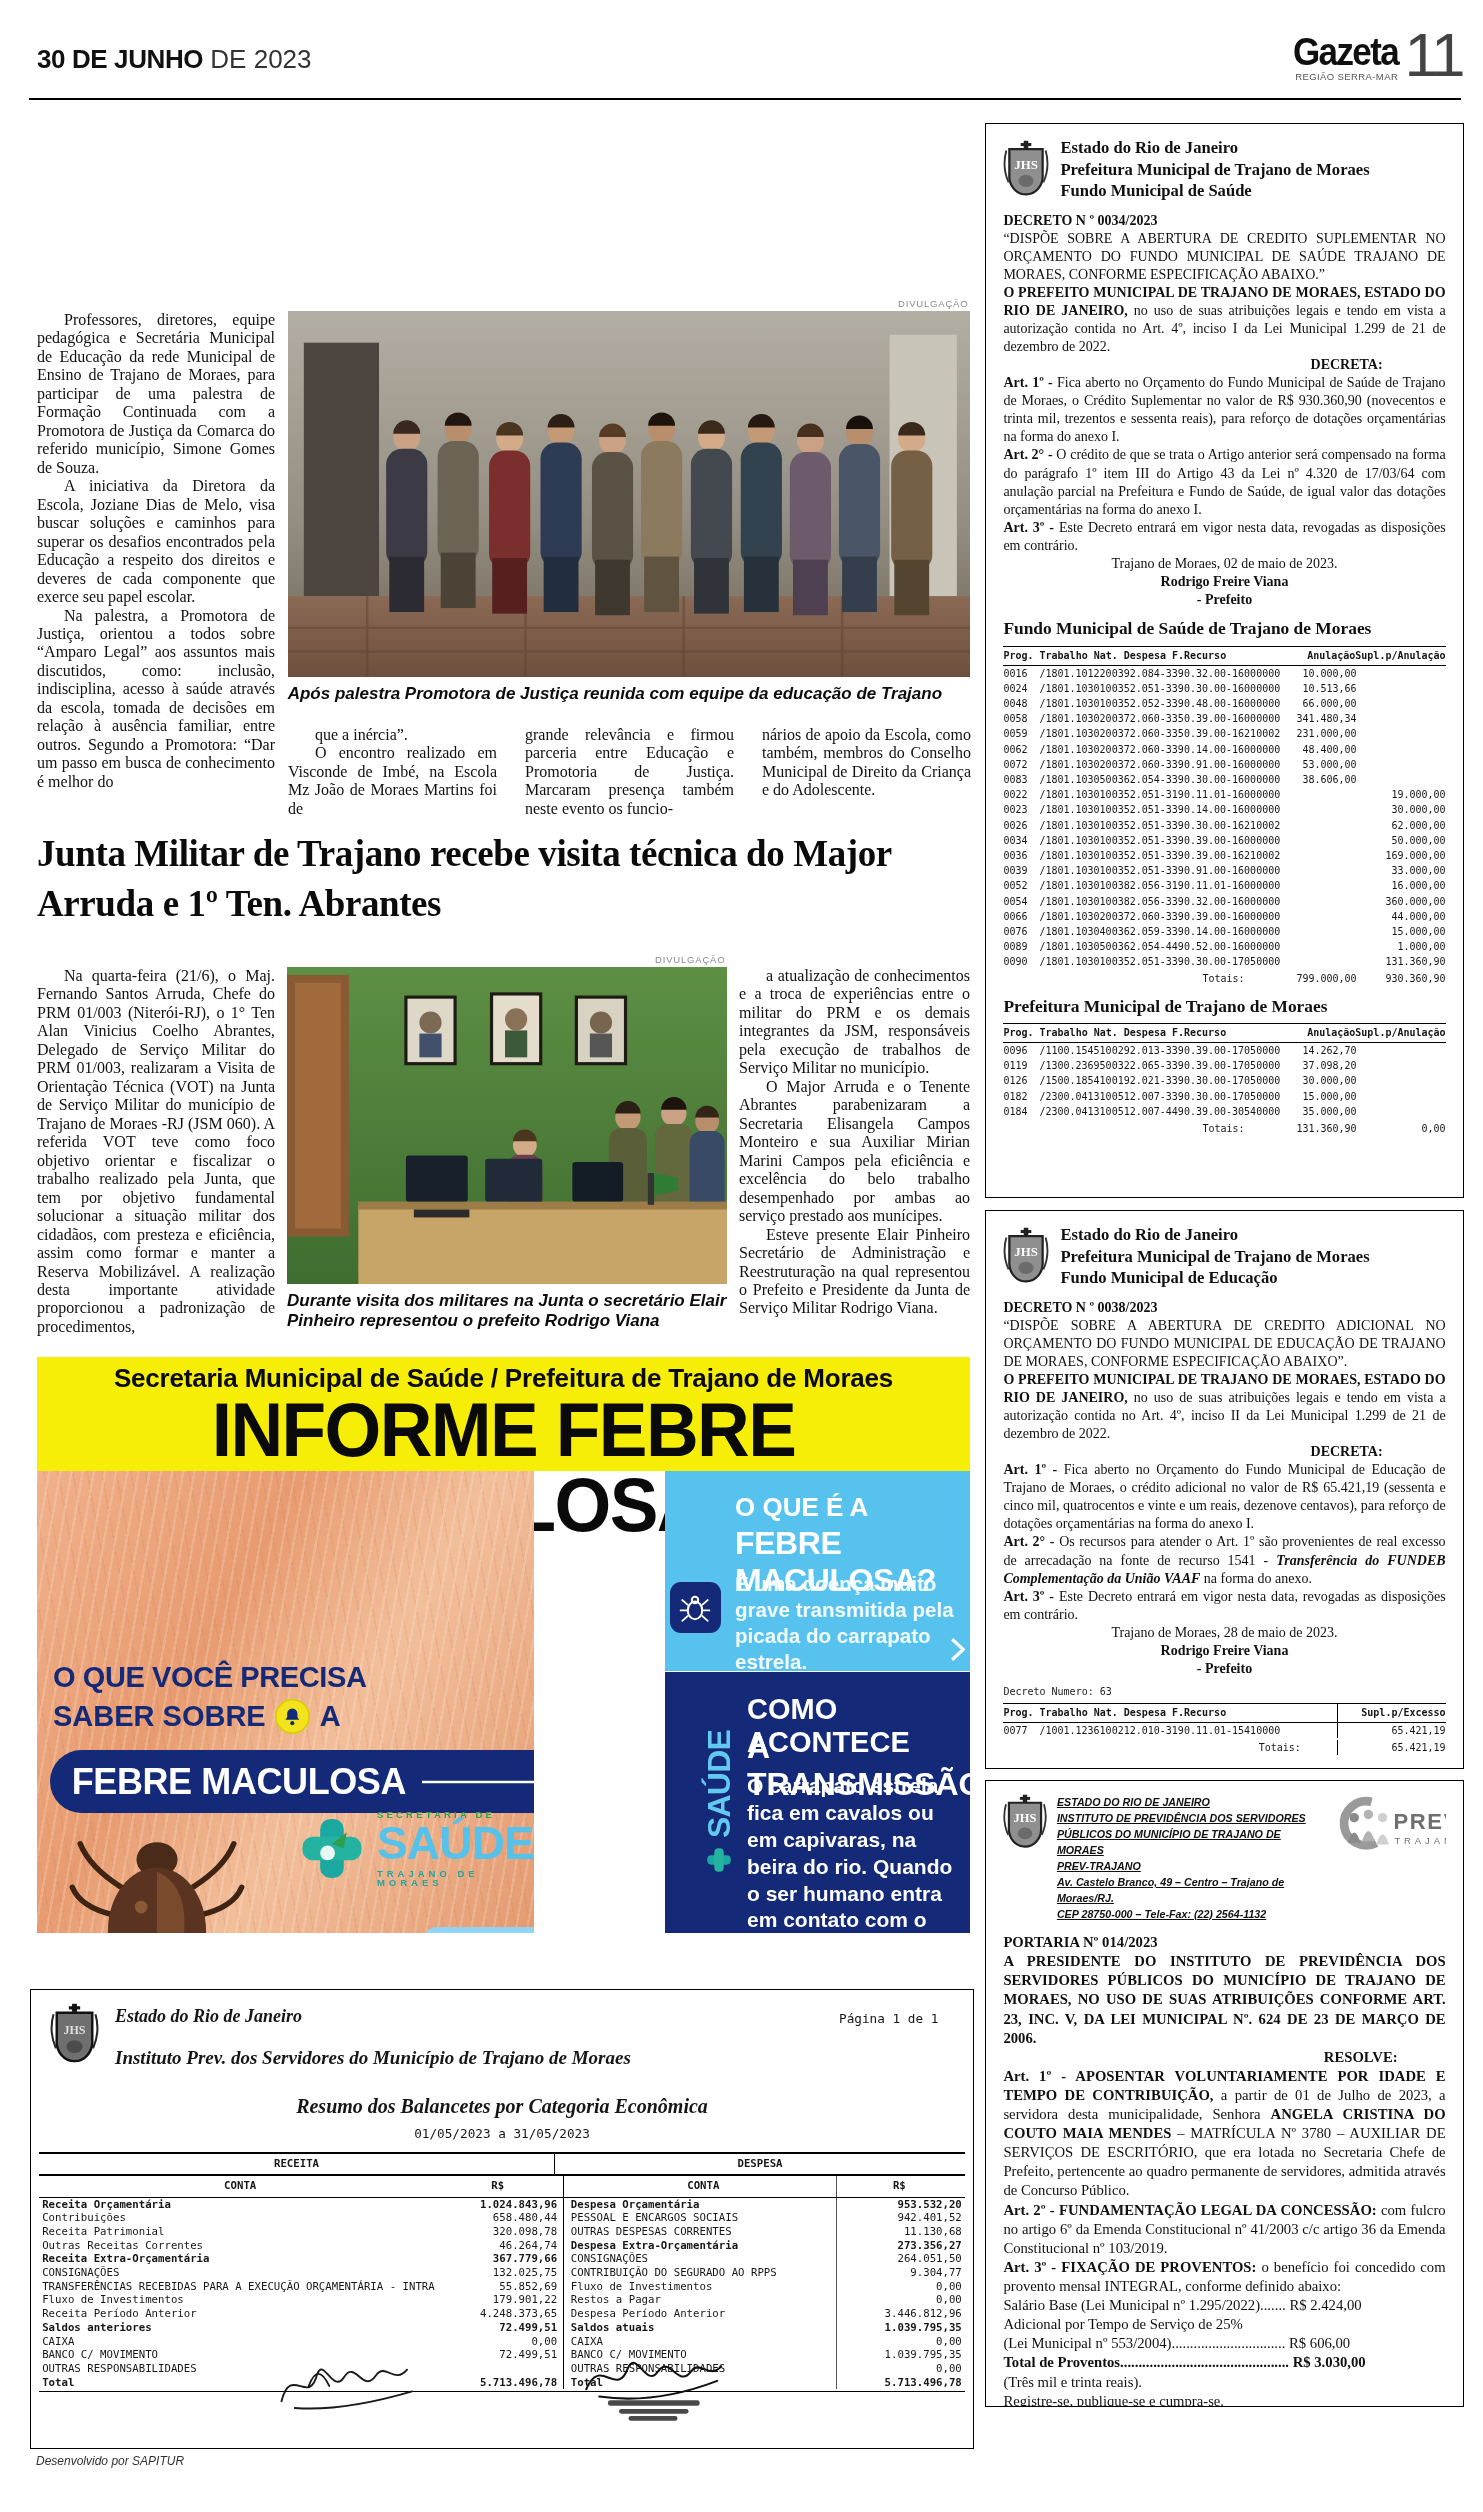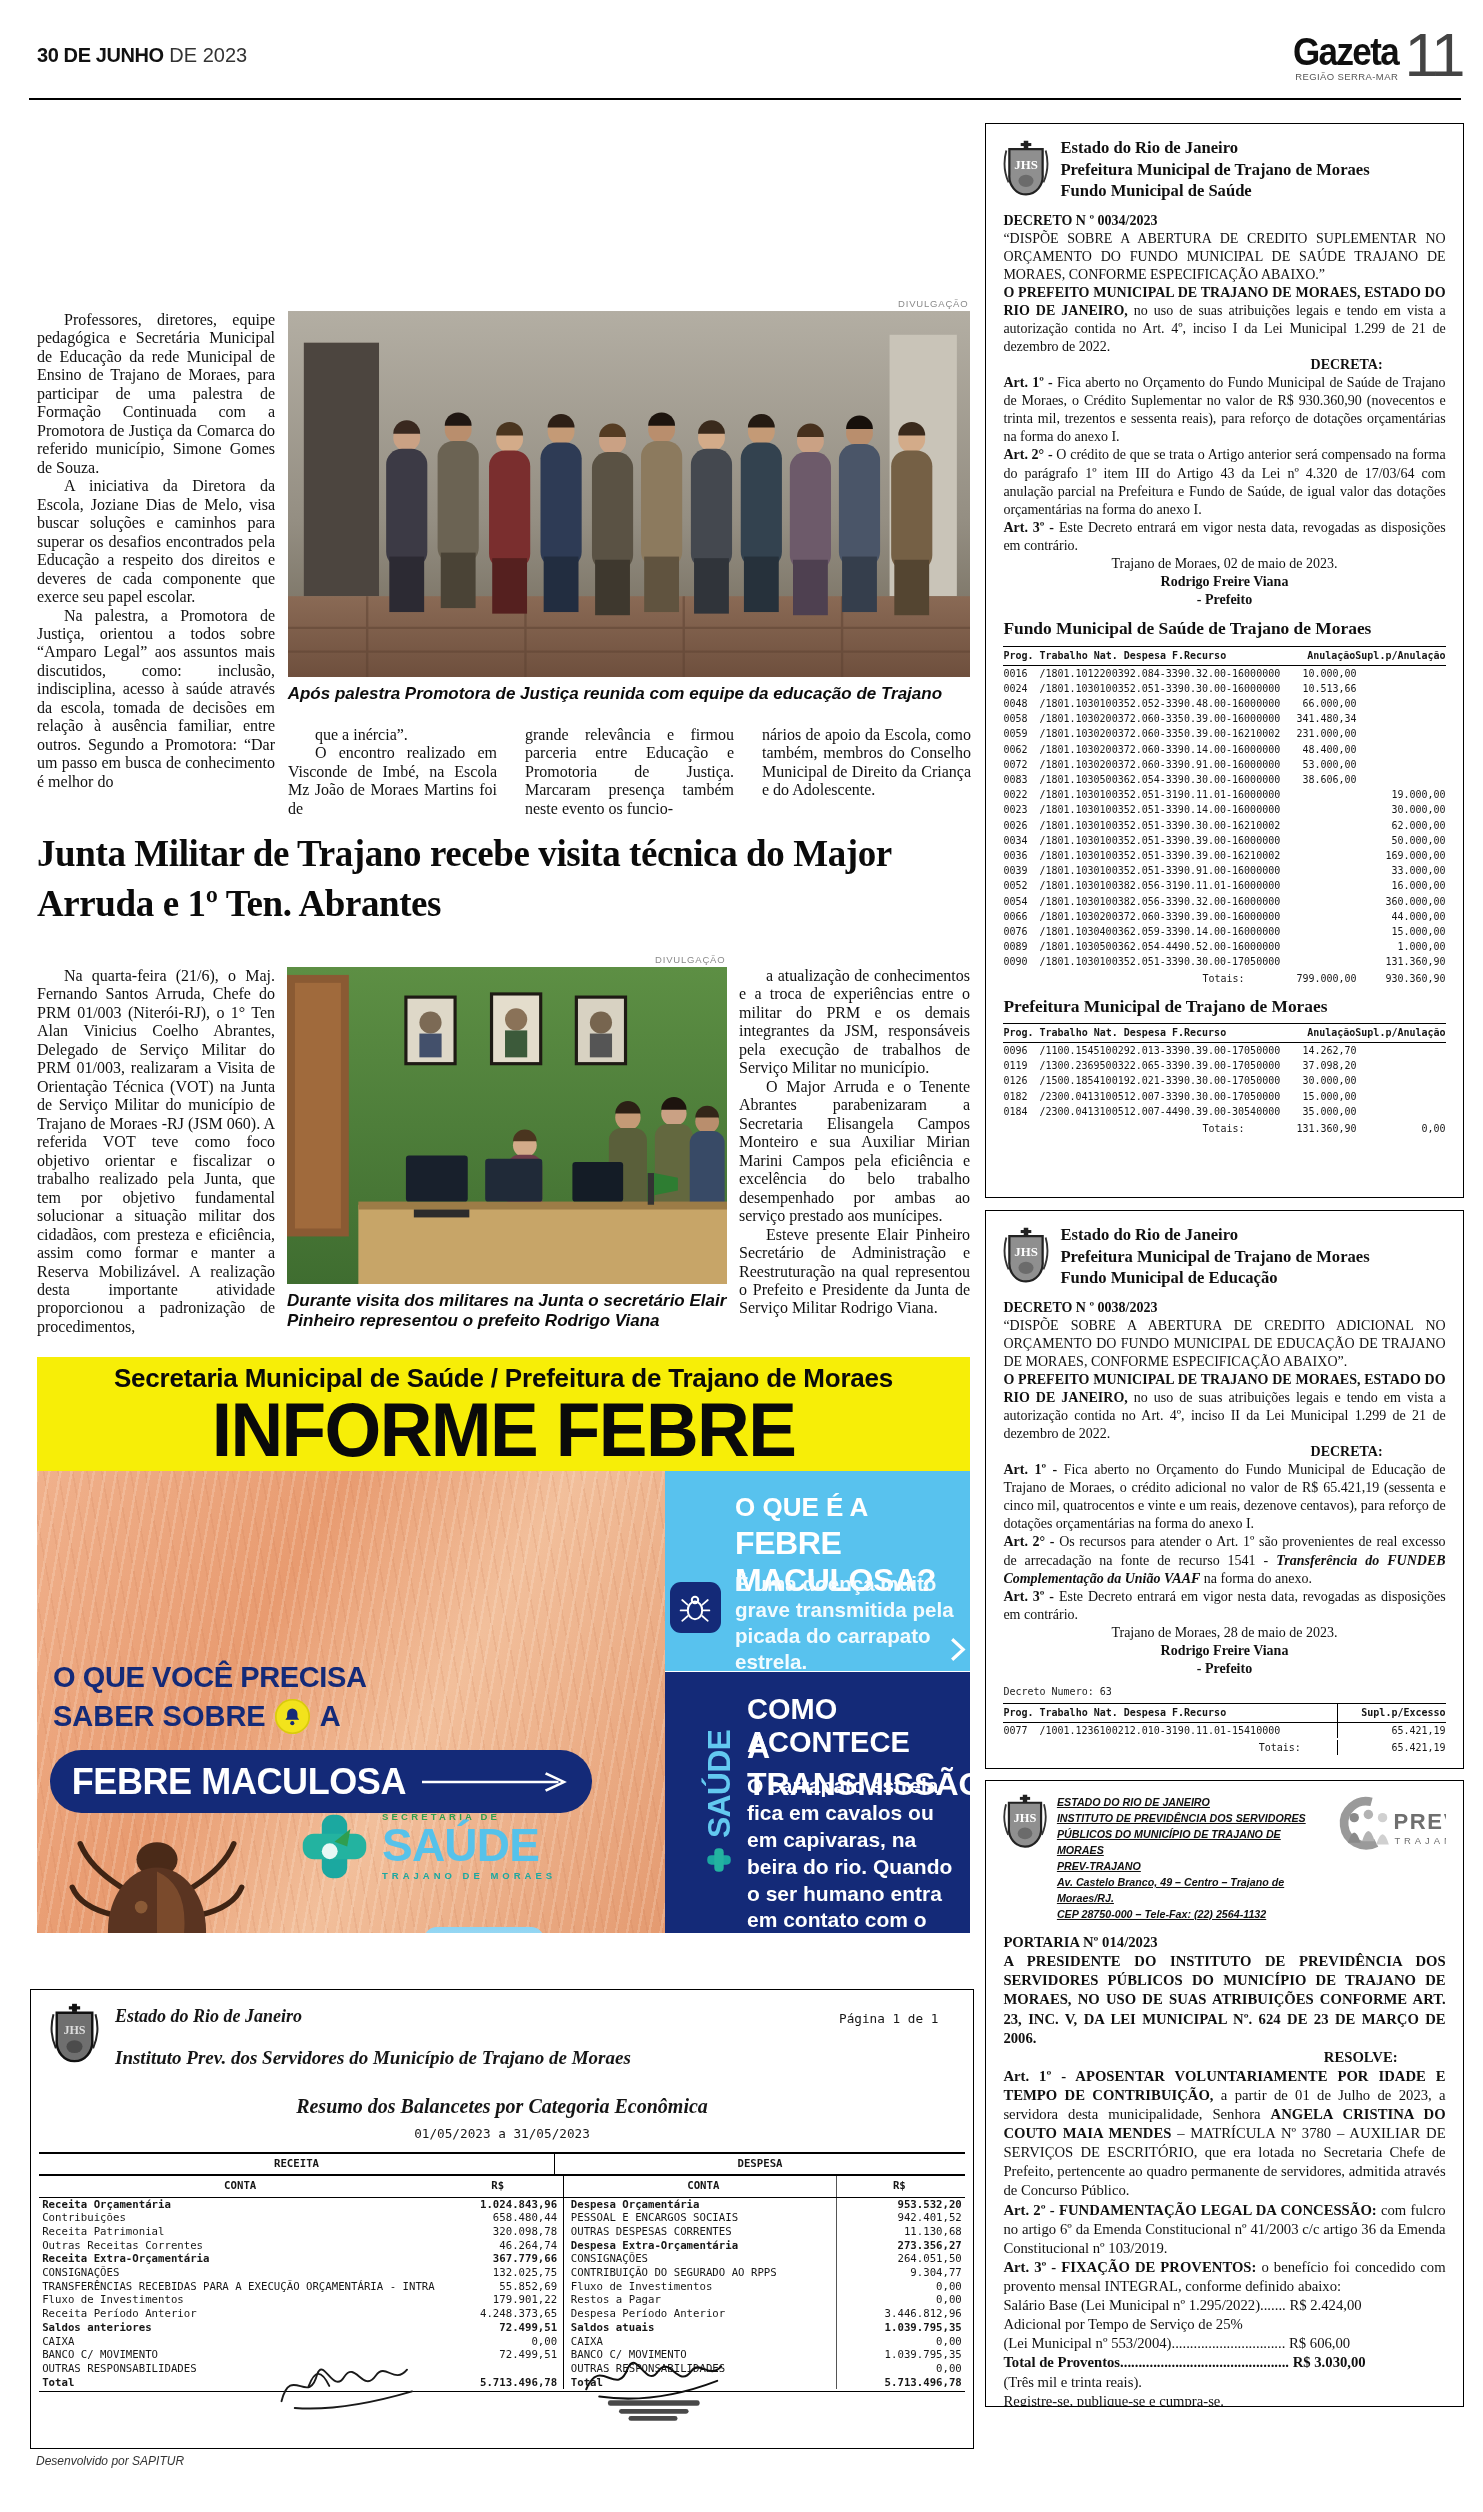--- a/index.html
+++ b/index.html
@@ -1,20 +1,20 @@
 <!DOCTYPE html>
 <html style="font-size:12.7px"><head>
 <meta charset="utf-8">
 <style>
   html,body{margin:0;padding:0;background:#e9e9e9;}
   .page{position:relative;width:1483px;height:2512px;background:#fff;overflow:hidden;
         font-family:"Liberation Serif",serif;color:#101010;}
   
   .hdr-date{position:absolute;left:37px;top:44px;font-family:"Liberation Sans",sans-serif;
-            font-size:20px;color:#111;}
+            font-size:26px;color:#111;}
   .hdr-date .b{font-weight:800;letter-spacing:-0.4px;}
   .hdr-date .r{font-weight:400;color:#333;}
   .brandwrap{position:absolute;right:20.6px;top:24px;display:flex;align-items:flex-start;gap:6.3px;
              font-family:"Liberation Sans",sans-serif;}
   .brand-col{text-align:right;margin-top:11px;}
   .brand-name{font-size:35px;font-weight:900;letter-spacing:-1.6px;line-height:.95;transform:scaleY(1.12);}
   .brand-sub{font-size:9.5px;color:#555;letter-spacing:0.4px;margin-top:3.2px;}
   .pageno{font-size:62px;font-weight:300;color:#444;line-height:1;letter-spacing:-3.2px;
           font-family:"Liberation Sans",sans-serif;}
   .rule{position:absolute;left:28.5px;right:22px;top:98px;height:2.4px;background:#000;}
@@ -39,21 +39,21 @@
   .a2 .c1{flex:0 0 238px;}
   .a2 .pb{flex:0 0 440px;position:relative;}
   .a2 .c3{flex:1;}
   
   .banner{position:absolute;left:37px;top:1357px;width:933px;height:576px;
           font-family:"Liberation Sans",sans-serif;}
   .banner-yellow{position:absolute;left:0;right:0;top:0;height:114px;background:#f7ee07;
                  text-align:center;color:#0a0a0a;}
   .by1{font-size:26px;font-weight:800;letter-spacing:-0.2px;margin-top:6.3px;}
   .by2{font-size:73px;font-weight:900;letter-spacing:-1.6px;line-height:1;transform:scaleY(1.04);}
-  .banner-left{position:absolute;left:0;top:114px;width:628px;bottom:0;overflow:hidden;
+  .banner-left{position:absolute;left:0;top:114px;width:497px;bottom:0;overflow:hidden;
     background:linear-gradient(120deg,#f0b18c 0%,#e89b70 35%,#f2bf9b 60%,#e49a70 100%);}
   .strands{position:absolute;inset:0;opacity:.35;background:
     repeating-linear-gradient(100deg,rgba(255,244,230,.55) 0 2.4px,rgba(0,0,0,0) 2.4px 11px),
     repeating-linear-gradient(80deg,rgba(200,120,80,.4) 0 1.6px,rgba(0,0,0,0) 1.6px 14.3px);}
   .lq1{position:absolute;left:16px;top:190px;font-size:29px;font-weight:800;color:#142a78;letter-spacing:-0.4px;}
   .lq2{position:absolute;left:16px;top:228px;font-size:29px;font-weight:800;color:#142a78;
        display:flex;align-items:center;gap:9.5px;}
   .bellc{width:35px;height:35px;border-radius:50%;background:#f2e31c;display:flex;
          align-items:center;justify-content:center;box-shadow:0 0 0 1.6px #d8c90e inset;}
   .pill{position:absolute;left:12.7px;top:279px;width:498px;height:63px;background:#142a78;

